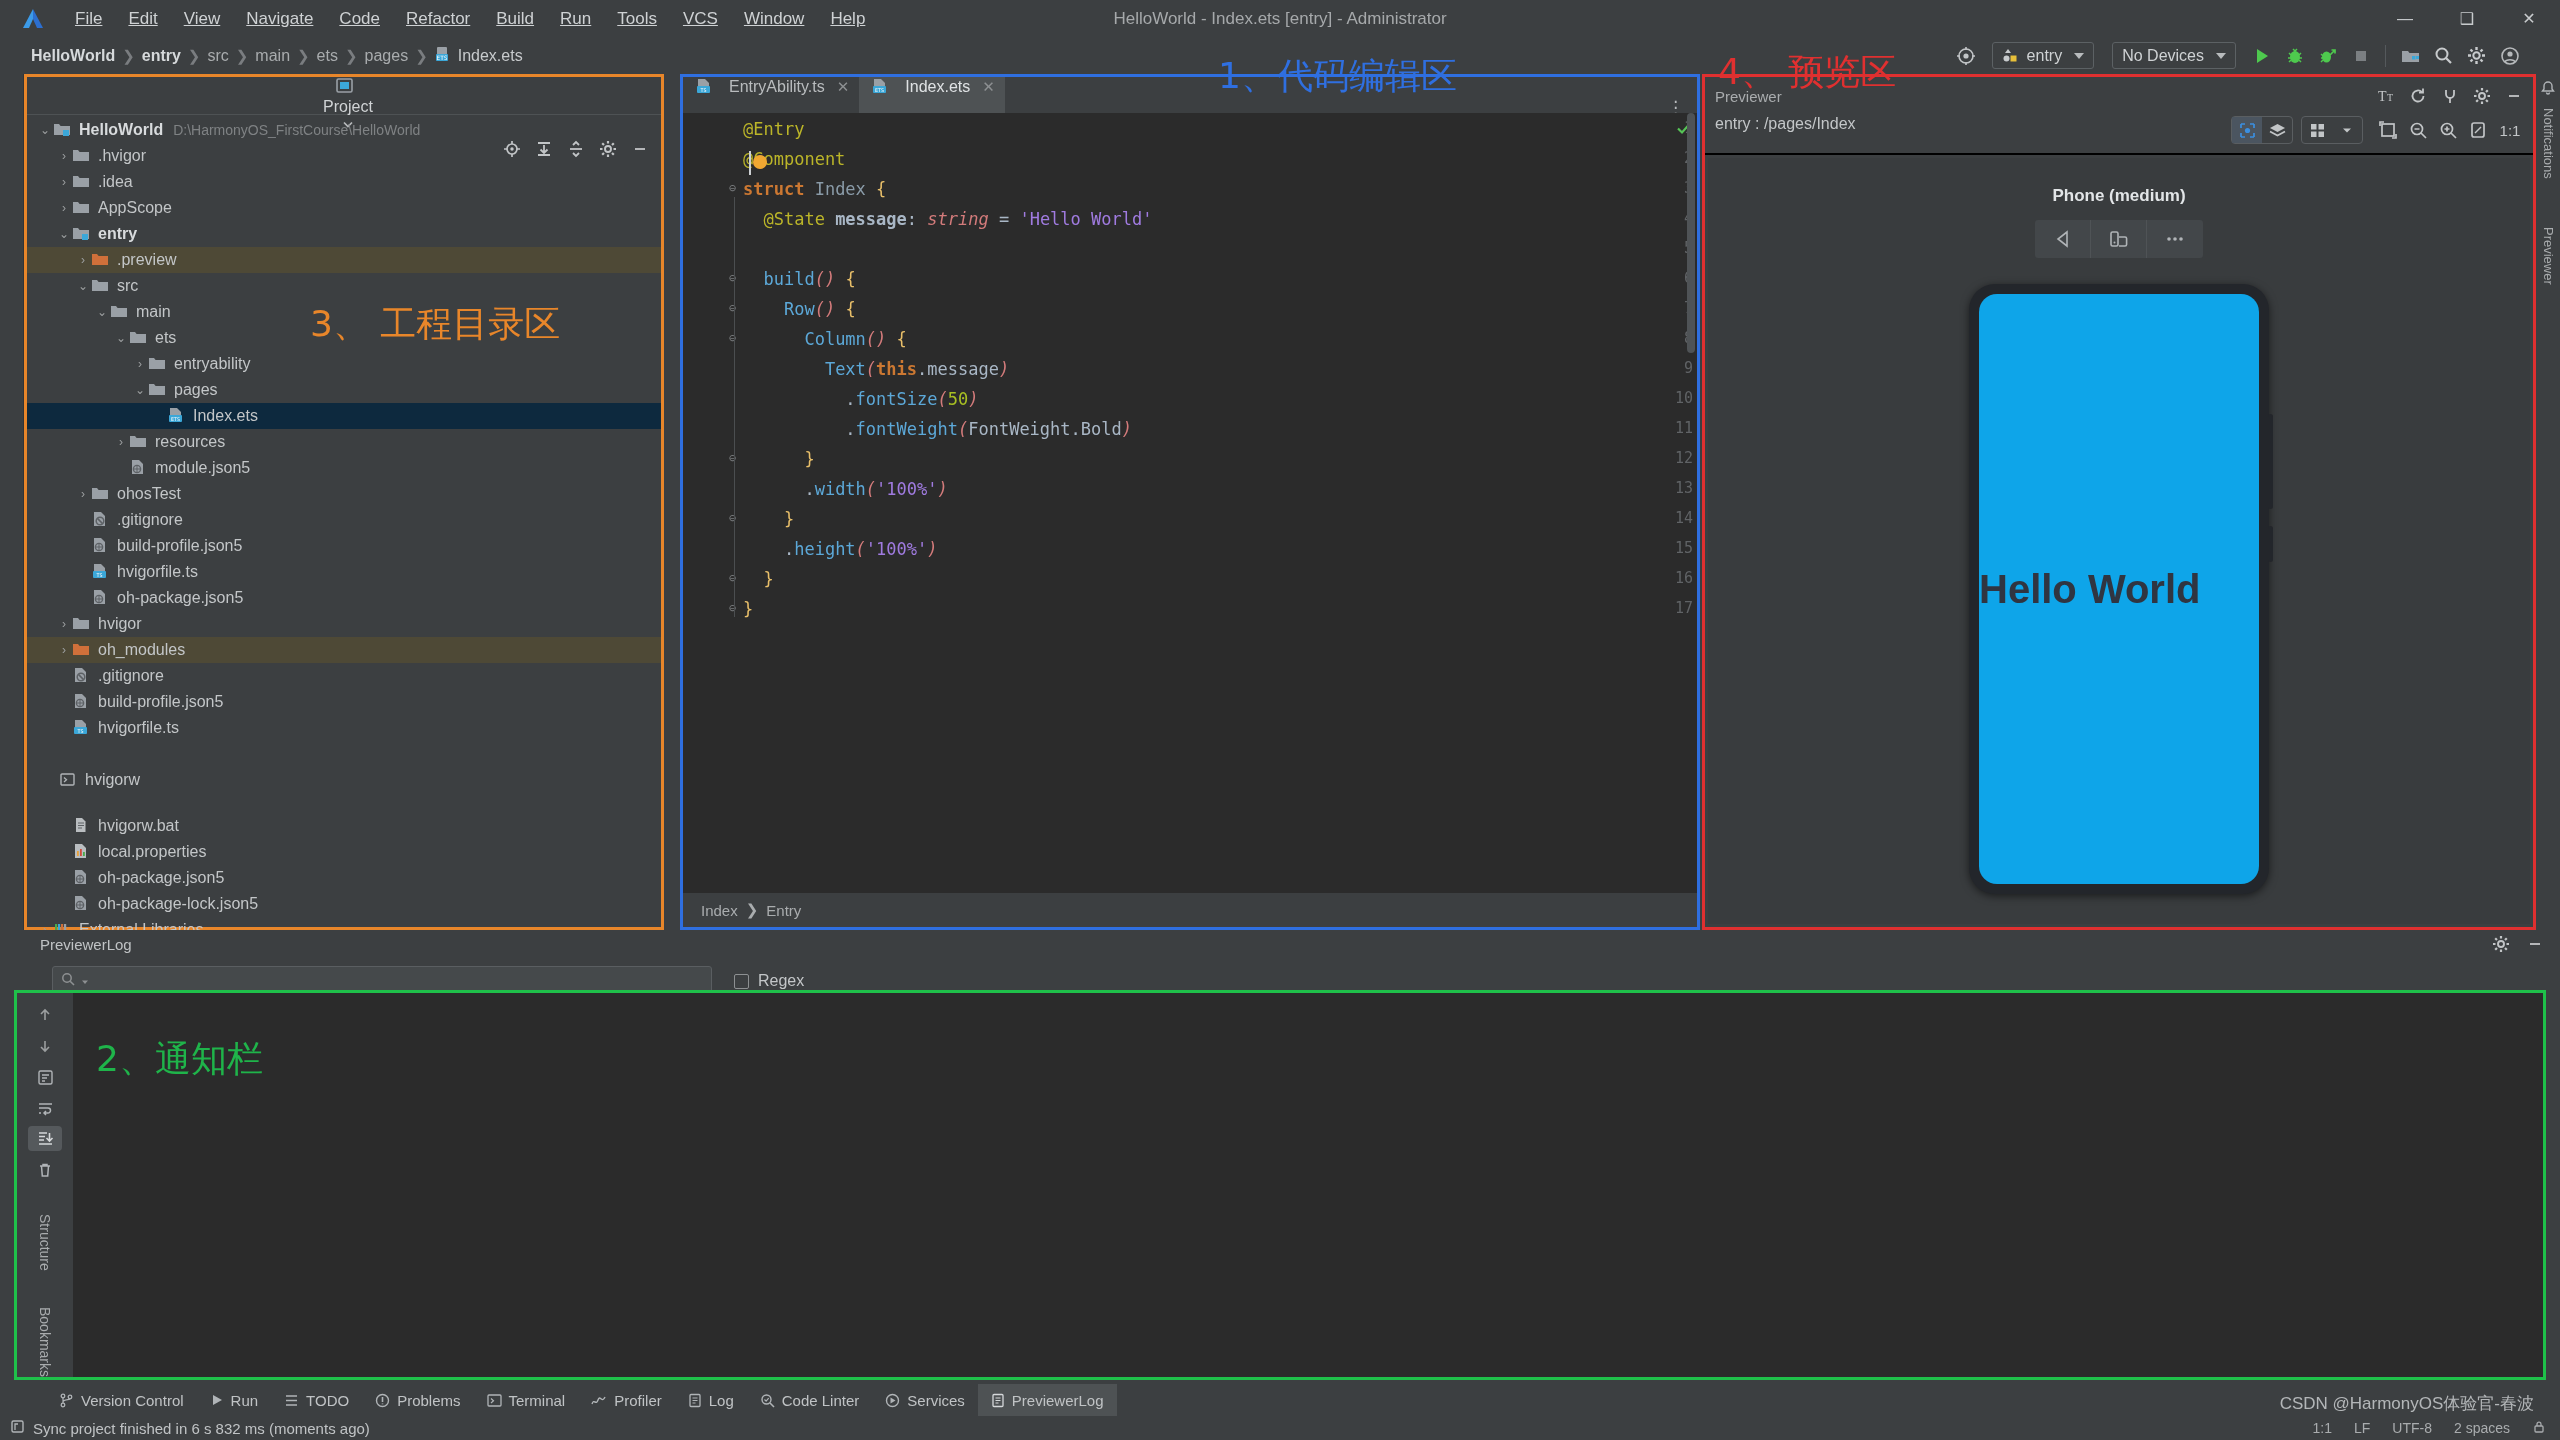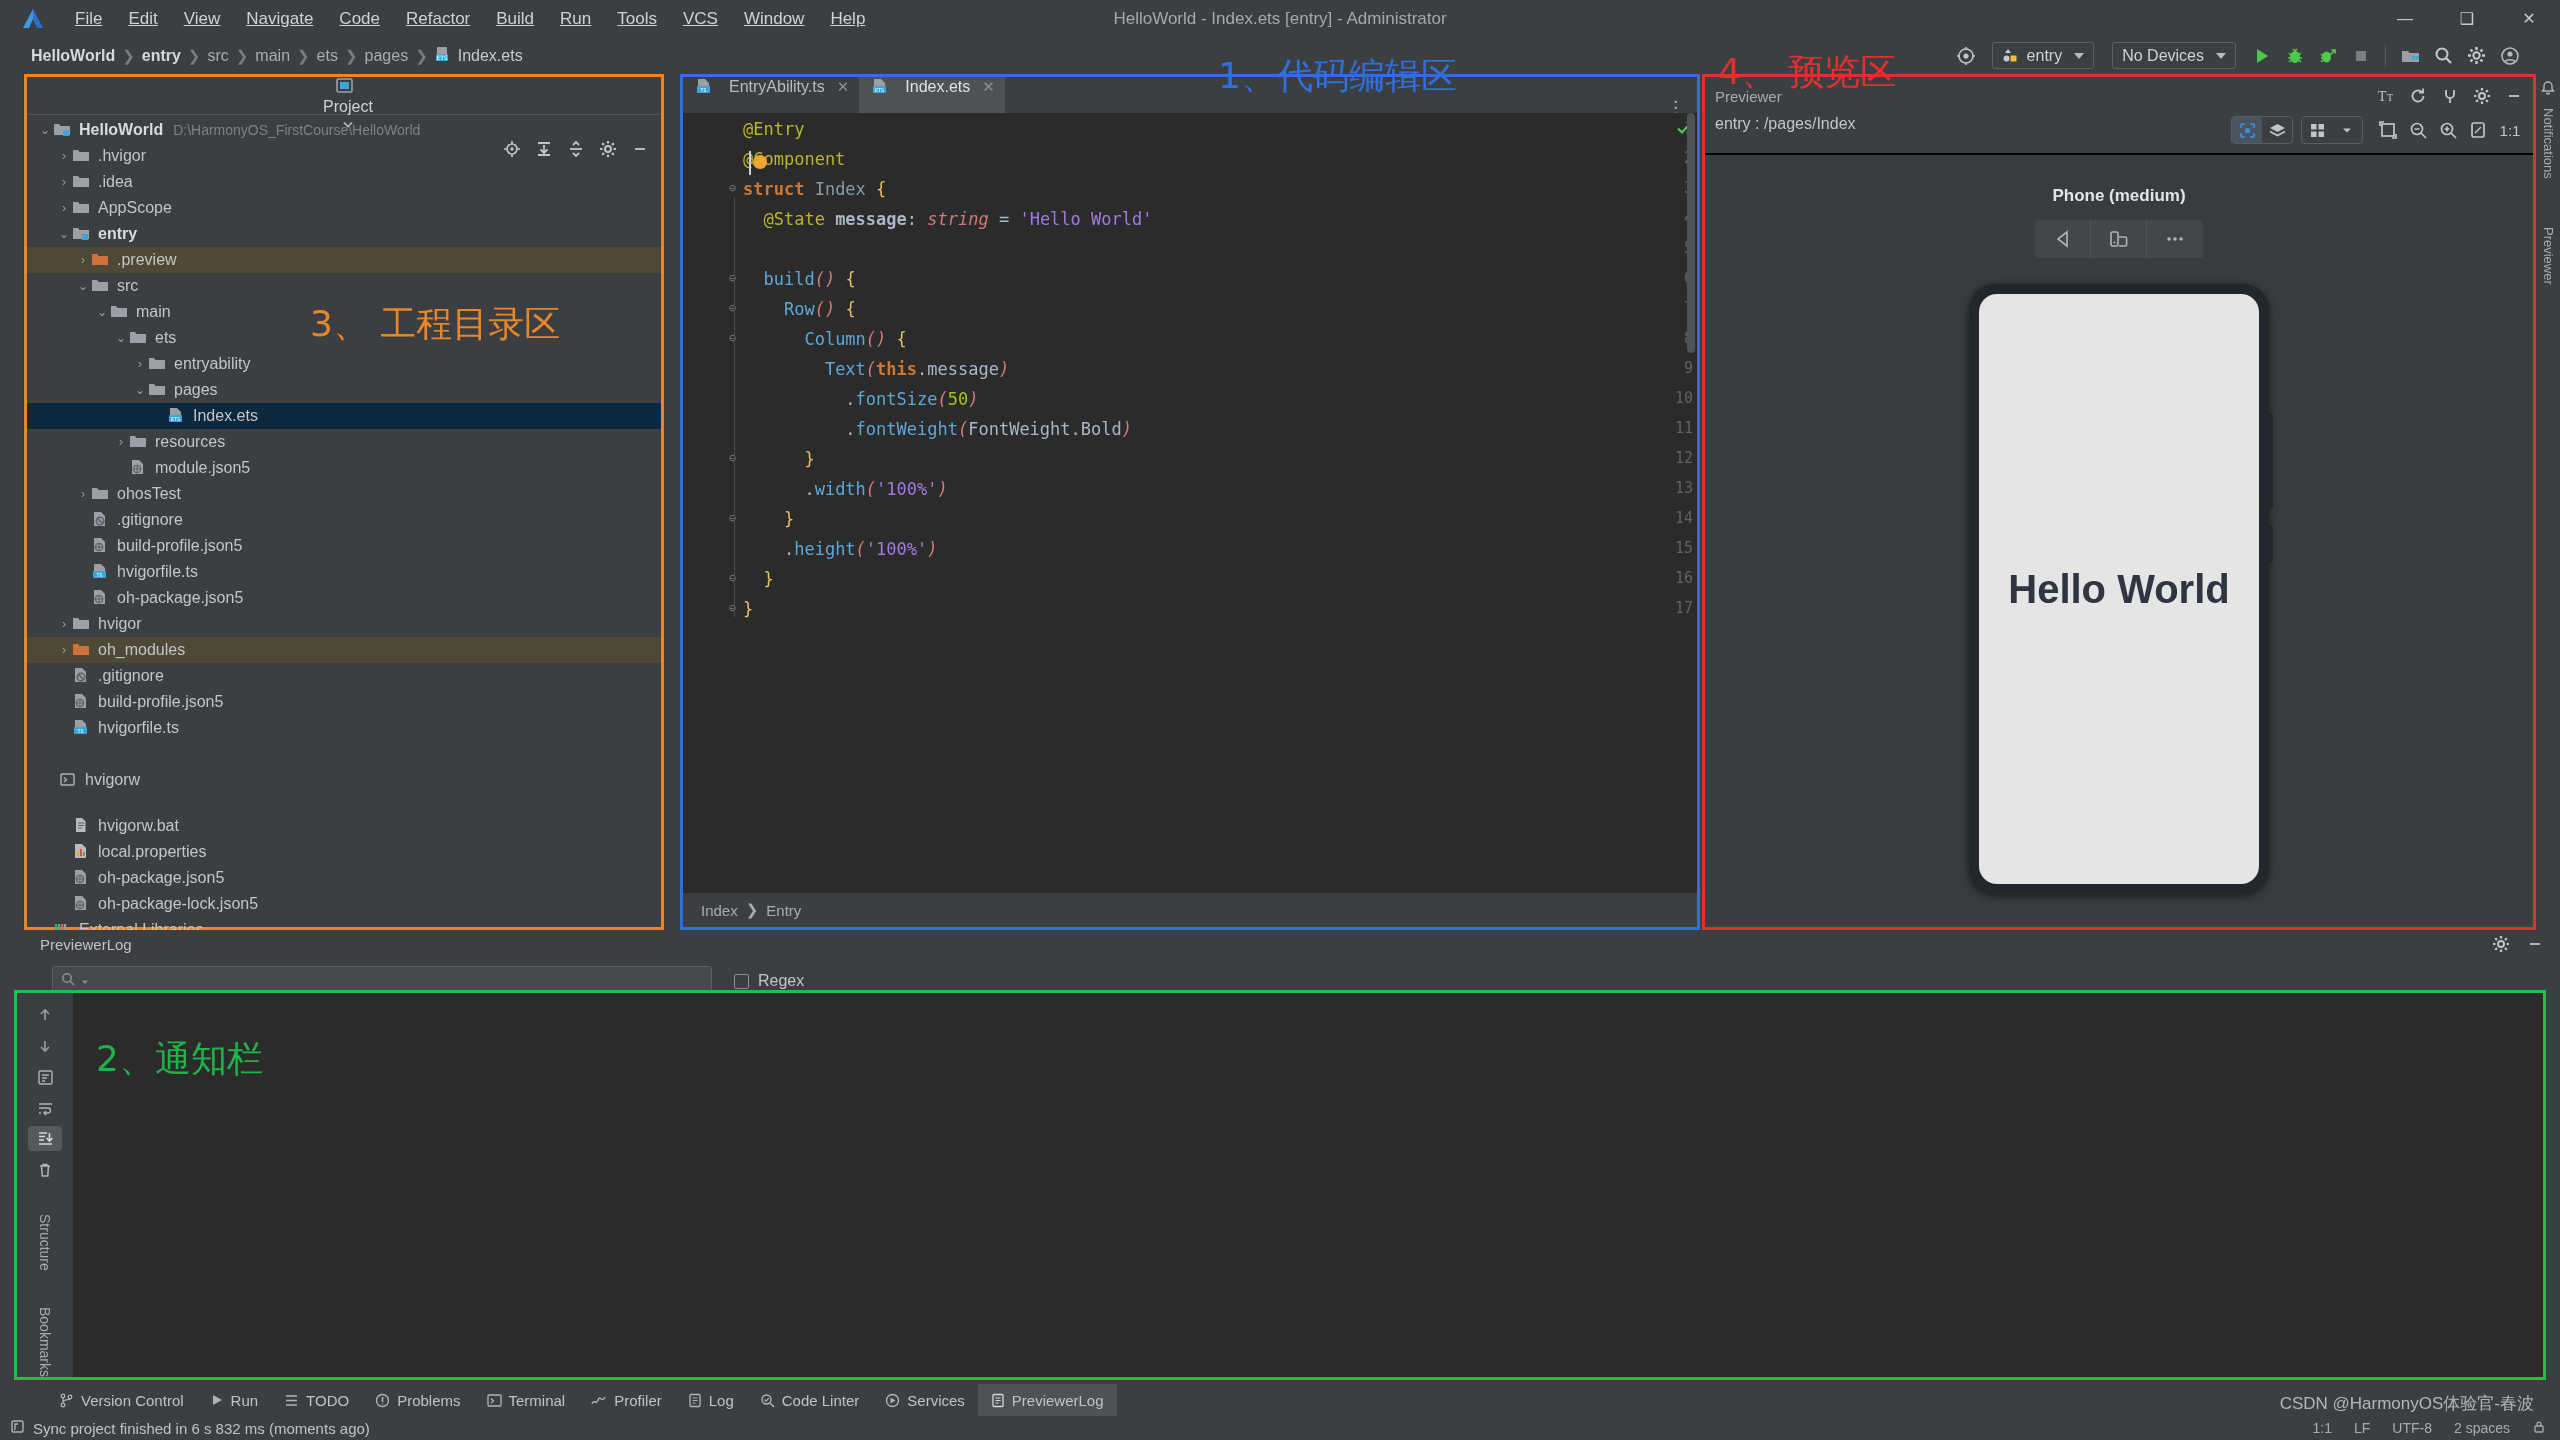--- a/index.html
+++ b/index.html
@@ -109,22 +109,22 @@
   .pv-grp .pv-ic { width:30px; height:26px; }
   .pv-stage { position:absolute; left:3px; right:3px; top:81px; bottom:3px; background:#393c3e;
      display:flex; flex-direction:column; align-items:center; padding-top:28px; }
   .dev-name { font-size:17px; font-weight:bold; color:#e2e5e7; }
   .dev-btns { display:flex; margin-top:14px; background:#43474a; border-radius:3px; }
   .dev-btn { width:56px;height:38px; display:flex;align-items:center;justify-content:center;
      border-right:1px solid #4f5356; }
   .dev-btn:last-child{ border-right:none; }
   .phone { position:relative; margin-top:26px; width:300px; height:610px; background:#23262b;
      border-radius:26px; box-shadow:0 2px 9px rgba(0,0,0,.55); }
-  .pscreen { position:absolute; left:10px; top:10px; right:10px; bottom:10px; background:#e5e5e5;
-     border-radius:18px; display:flex; align-items:center; justify-content:center; }
+  .pscreen { position:absolute; left:10px; top:10px; right:10px; bottom:10px; background:#0ea5e9;
+     border-radius:18px; display:flex; align-items:center; justify-content:flex-start; }
   .pscreen span { font-size:40px; font-weight:bold; color:#303541; }
   .pbtn1 { position:absolute; right:-4px; top:130px; width:5px; height:95px; background:#23262b;
      border-radius:3px; }
   .pbtn2 { position:absolute; right:-4px; top:242px; width:5px; height:36px; background:#23262b;
      border-radius:3px; }
 
   
   .rstrip { position:absolute; right:0; top:0; width:24px; height:856px; background:#3c3f41; }
   .rstrip .vtxt { writing-mode:vertical-rl; font-size:13px; color:#a9acae; }
 

